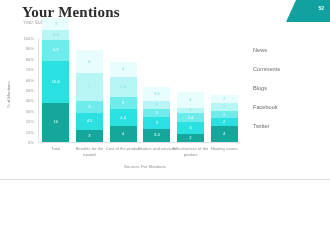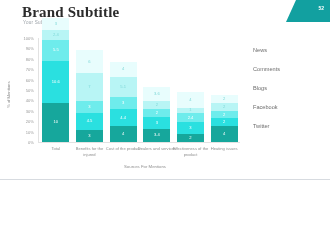--- a/index.html
+++ b/index.html
@@ -91,21 +91,21 @@
   
   #footer-rule {
     position:absolute; left:0; bottom:6px; width:330px; height:1px; background:#d7dbe0;
   }
 </style>
 </head>
 <body>
 
 <div id="header">
 
-  <div id="title">Brand Subtitle</div>
+  <div id="title">Your Mentions</div>
   <div id="subtitle">Your Subtitle Here</div>
   <div id="corner-badge"></div>
   <div id="corner-badge-num">52</div>
 </div>
 
 <div id="chart-area">
   <div id="y-axis-title">% of Mentions</div>
   <div id="y-ticks">
       <div class="y-tick" style="top: -2px;">100%</div>
       <div class="y-tick" style="top: 8.4px;">90%</div>

